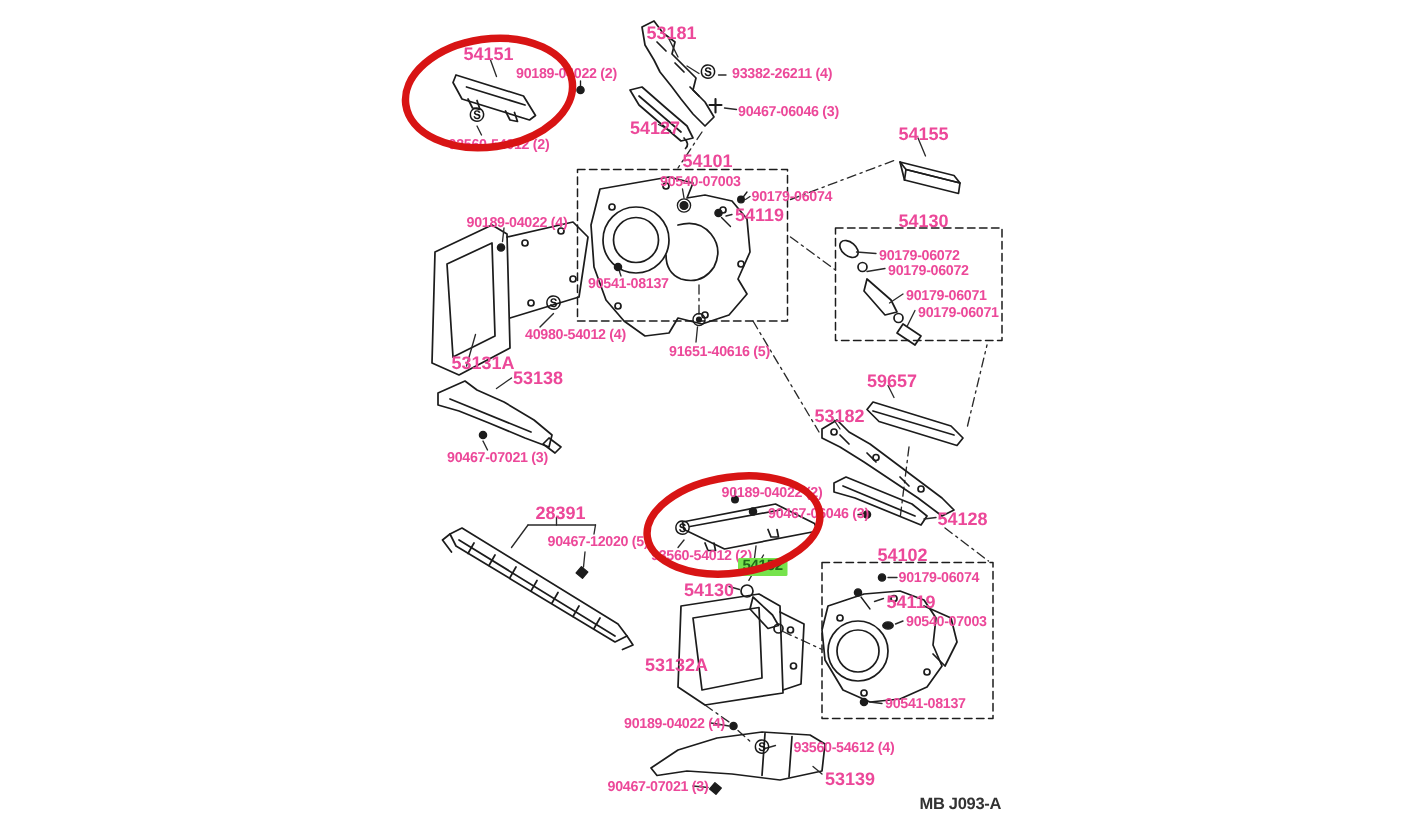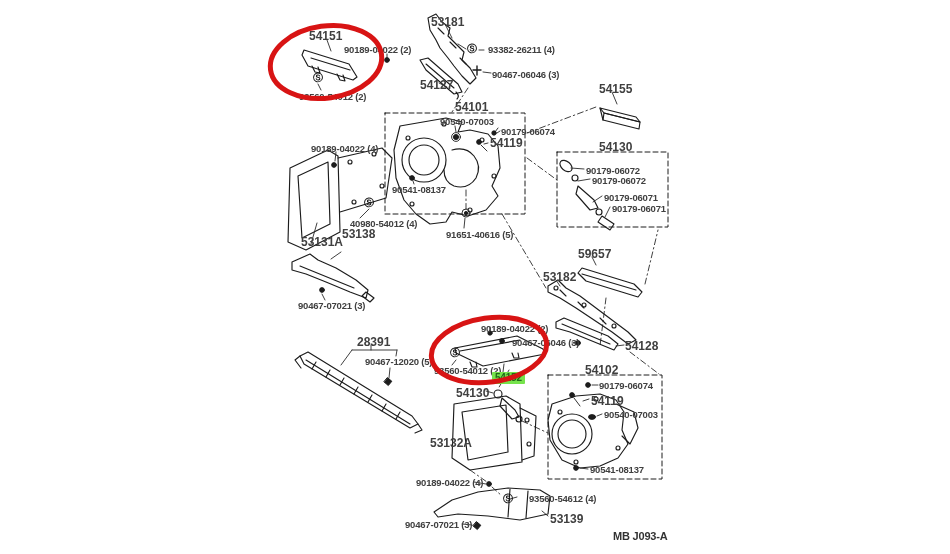--- a/index.html
+++ b/index.html
@@ -1,21 +1,21 @@
 <!DOCTYPE html>
 <html><head>
 <meta charset="utf-8">
 <style>
   html,body{margin:0;padding:0;background:#ffffff;}
   #stage{position:relative;width:950px;height:554px;background:#ffffff;overflow:hidden;
          font-family:"Liberation Sans",sans-serif;}
   svg{position:absolute;left:0;top:0;}
   svg.base{z-index:1;}
   svg.overlay{z-index:3;pointer-events:none;}
-  .lbl{position:absolute;z-index:2;white-space:nowrap;color:#404040;font-weight:bold;
+  .lbl{position:absolute;z-index:2;white-space:nowrap;color:#ec4899;font-weight:bold;
        font-size:9.5px;line-height:1;letter-spacing:-0.2px;}
   .lbl.big{font-size:12px;letter-spacing:0;}
   .lbl.hl{background:#76e34c;color:#20691a;padding:1px 3px;font-size:10px;border-radius:1px;}
   .lbl.footer{font-size:11px;color:#333;}
   .sym{position:absolute;z-index:2;font-size:10px;font-weight:bold;color:#161616;line-height:1;}
 </style>
 </head>
 <body>
 
 <div id="stage">
@@ -259,21 +259,21 @@
   <div class="lbl" style="left:392px;top:185px">90541-08137</div>
   <div class="lbl" style="left:350px;top:219px">40980-54012 (4)</div>
   <div class="lbl" style="left:446px;top:230px">91651-40616 (5)</div>
   <div class="lbl" style="left:311px;top:144px">90189-04022 (4)</div>
   <div class="lbl big" style="left:301px;top:236px">53131A</div>
   <div class="lbl big" style="left:599px;top:141px">54130</div>
   <div class="lbl" style="left:586px;top:166px">90179-06072</div>
   <div class="lbl" style="left:592px;top:176px">90179-06072</div>
   <div class="lbl" style="left:604px;top:193px">90179-06071</div>
   <div class="lbl" style="left:612px;top:204px">90179-06071</div>
-  <div class="lbl big" style="left:342px;top:228px">53138</div>
+  <div class="lbl big" style="left:342px;top:246px">53138</div>
   <div class="lbl" style="left:298px;top:301px">90467-07021 (3)</div>
   <div class="lbl big" style="left:357px;top:336px">28391</div>
   <div class="lbl" style="left:365px;top:357px">90467-12020 (5)</div>
   <div class="lbl big" style="left:578px;top:248px">59657</div>
   <div class="lbl big" style="left:543px;top:271px">53182</div>
   <div class="lbl big" style="left:625px;top:340px">54128</div>
   <div class="lbl" style="left:481px;top:324px">90189-04022 (2)</div>
   <div class="lbl" style="left:512px;top:338px">90467-06046 (3)</div>
   <div class="lbl" style="left:434px;top:366px">93560-54012 (2)</div>
   <div class="lbl hl" style="left:492px;top:372px">54152</div>

